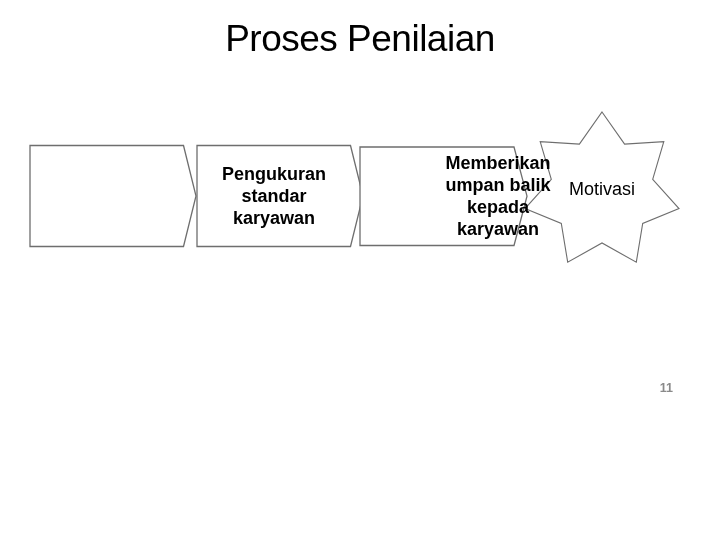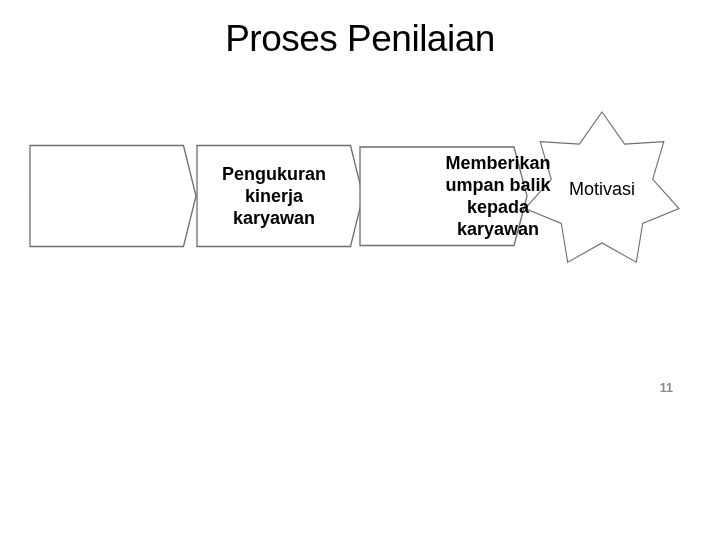--- a/index.html
+++ b/index.html
@@ -81,21 +81,21 @@
 
   <svg class="shapes" width="720" height="540" viewBox="0 0 720 540">
     <polygon class="pent" points="30,145.5 183.5,145.5 196,196 183.5,246.5 30,246.5"></polygon>
     <polygon class="pent" points="197,145.5 350.5,145.5 363,196 350.5,246.5 197,246.5"></polygon>
     <polygon class="pent" points="360,147 514,147 527,196.2 514,245.5 360,245.5"></polygon>
     <polygon class="star" points="602,112 624.6,144.1 663.8,141.7 652.7,179.4 679,208.6 642.7,223.4 636.3,262.2 602,243 567.7,262.2 561.3,223.4 525,208.6 551.3,179.4 540.2,141.7 579.4,144.1"></polygon>
   </svg>
 
 
   <div class="step-label s2">Pengukuran
-kinerja
+standar
 karyawan</div>
 
   <div class="step-label s3">Memberikan
 umpan balik
 kepada
 karyawan</div>
 
   <div class="step-label motiv">Motivasi</div>
 
   <div class="page-number">11</div>

